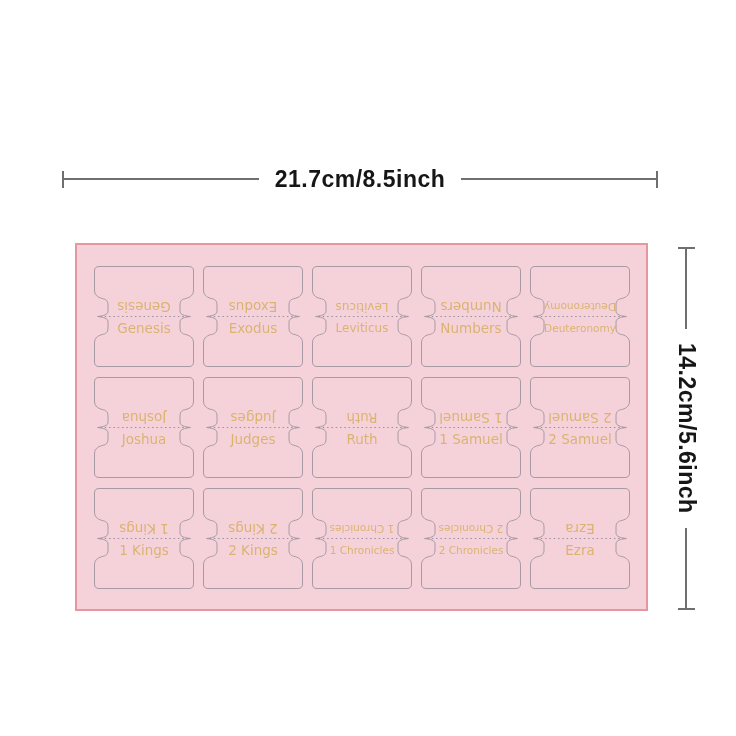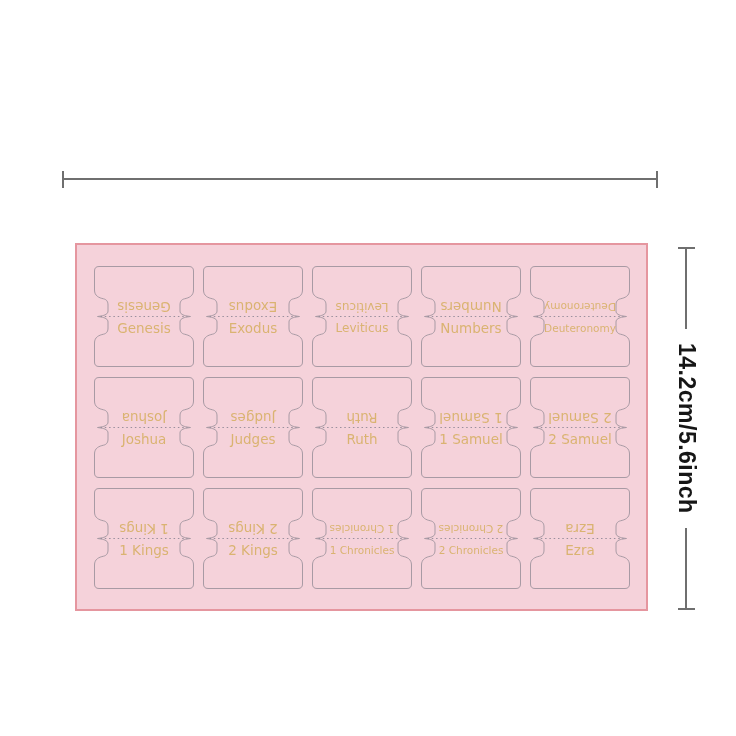--- a/index.html
+++ b/index.html
@@ -49,20 +49,21 @@
   }
 </style>
 </head>
 <body>
 
 <div id="canvas" style="--ruler-line: #6f6f6f; --ruler-text: #161616; --sheet-fill: #f5d2da; --sheet-border: #e5969f; --cut-line: #a89aa4; --fold-line: #9a8f9d; --tab-text: #d8b169;">
 
   <div class="ruler-h">
     <div class="cap"></div>
     <div class="seg"></div>
+    <div class="lbl">21.7cm/8.5inch</div>
     <div class="seg"></div>
     <div class="cap"></div>
   </div>
 
   <div class="ruler-v">
     <div class="cap"></div>
     <div class="seg"></div>
     <div class="lbl">14.2cm/5.6inch</div>
     <div class="seg"></div>
     <div class="cap"></div>

